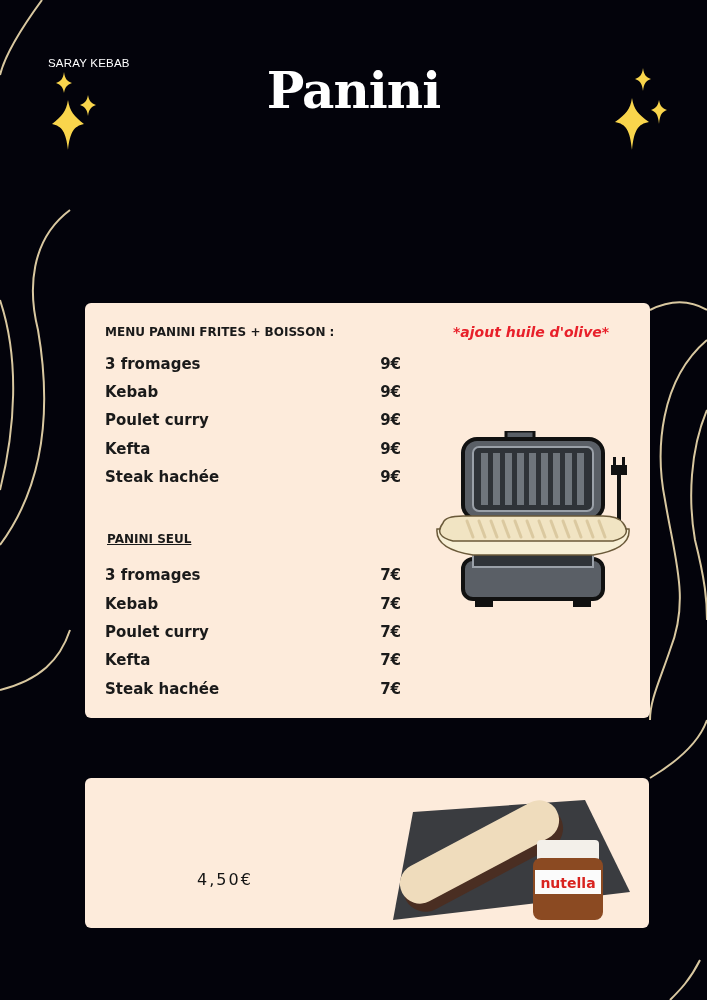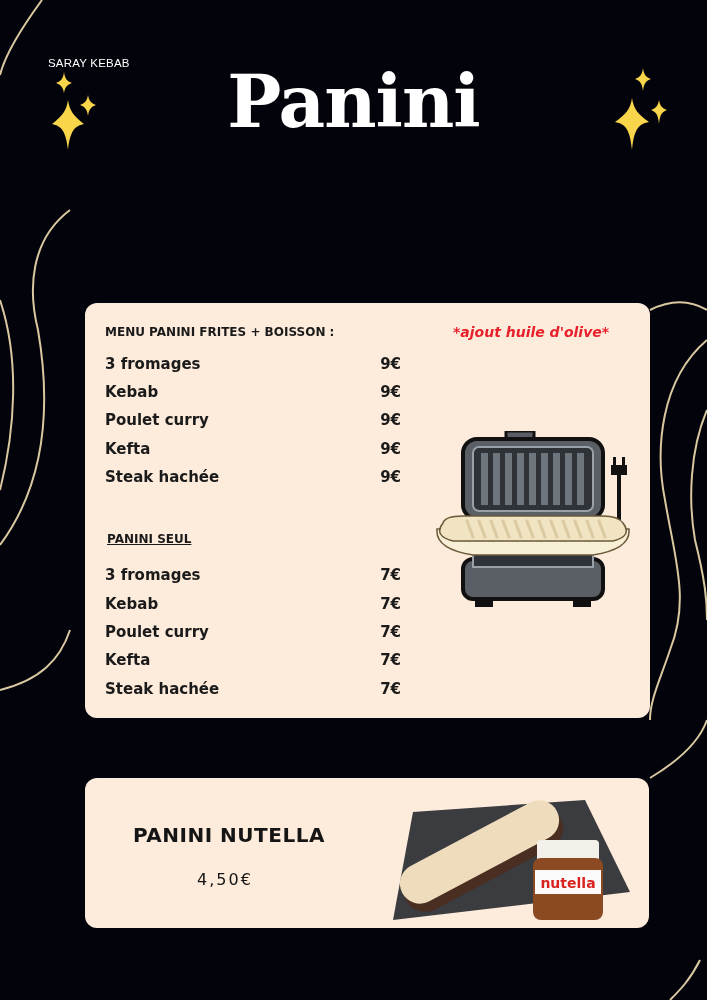--- a/index.html
+++ b/index.html
@@ -1,20 +1,20 @@
 <!DOCTYPE html>
 <html><head>
 <meta charset="utf-8">
 <style>
   html, body { margin:0; padding:0; }
   body { width:707px; height:1000px; background:#03030b; position:relative; overflow:hidden; font-family:"DejaVu Sans", sans-serif; }
   .deco { position:absolute; left:0; top:0; width:707px; height:1000px; pointer-events:none; }
   .brand { position:absolute; left:48px; top:57px; color:#ffffff; font-family:"Liberation Sans", sans-serif; font-size:11.5px; letter-spacing:0.2px;text-align:center; }
-  .title { position:absolute; left:0; width:707px; top:66px; text-align:center; color:#ffffff; font-family:"DejaVu Serif", serif; font-weight:bold; font-size:72px; letter-spacing:-1px; line-height:1; }
-  .panel { position:absolute; background:#fdebdb; border-radius:12px; }
+  .title { position:absolute; left:0; width:707px; top:66px; text-align:center; color:#ffffff; font-family:"DejaVu Serif", serif; font-weight:bold; font-size:50px; letter-spacing:-1px; line-height:1; }
+  .panel { position:absolute; background:#fdebdb; border-radius:6px; }
   .panel-main { left:85px; top:303px; width:565px; height:415px; }
   .panel-nutella { left:85px; top:778px; width:564px; height:150px; }
   .sec-title { position:absolute; font-family:"DejaVu Sans", sans-serif; font-size:12px; font-weight:bold; color:#1a1a1a; }
   .row { position:absolute; left:20px; width:296px; font-size:15px; font-weight:bold; color:#1a1a1a; display:flex; justify-content:space-between; }
   .note { position:absolute; left:368px; top:21px; color:#e8202a; font-style:italic; font-weight:bold; font-size:14px; }
   .n-title { position:absolute; left:48px; top:45px; font-size:20px; font-weight:bold; color:#151515; letter-spacing:0.5px; }
   .n-price { position:absolute; left:112px; top:92px; font-size:16px; color:#151515; letter-spacing:2px; }
 </style>
 </head>
 <body>
@@ -126,21 +126,20 @@
         <line x1="118" y1="90" x2="124" y2="106"></line>
         <line x1="130" y1="90" x2="136" y2="106"></line>
       <line x1="142" y1="90" x2="148" y2="106"></line>
         <line x1="154" y1="90" x2="160" y2="106"></line>
         <line x1="166" y1="90" x2="172" y2="106"></line>
     </g>
   </svg>
 </div>
 
 <div class="panel panel-nutella">
-  <div class="n-title">PANINI NUTELLA</div>
   <div class="n-price">4,50€</div>
   <svg style="position:absolute;left:300px;top:14px;" width="250" height="130" viewBox="0 0 250 130">
     <polygon points="28,20 200,8 245,100 8,128" fill="#3a3c40"></polygon>
     <g transform="rotate(-28 100 65)">
       <rect x="10" y="44" width="175" height="44" rx="22" fill="#4a2e22"></rect>
       <rect x="10" y="38" width="175" height="40" rx="20" fill="#efdcbc"></rect>
     </g>
     <rect x="152" y="48" width="62" height="22" rx="4" fill="#f3f0ea"></rect>
     <rect x="148" y="66" width="70" height="62" rx="8" fill="#8b4a22"></rect>
     <rect x="150" y="78" width="66" height="24" fill="#fbfbfb"></rect>

